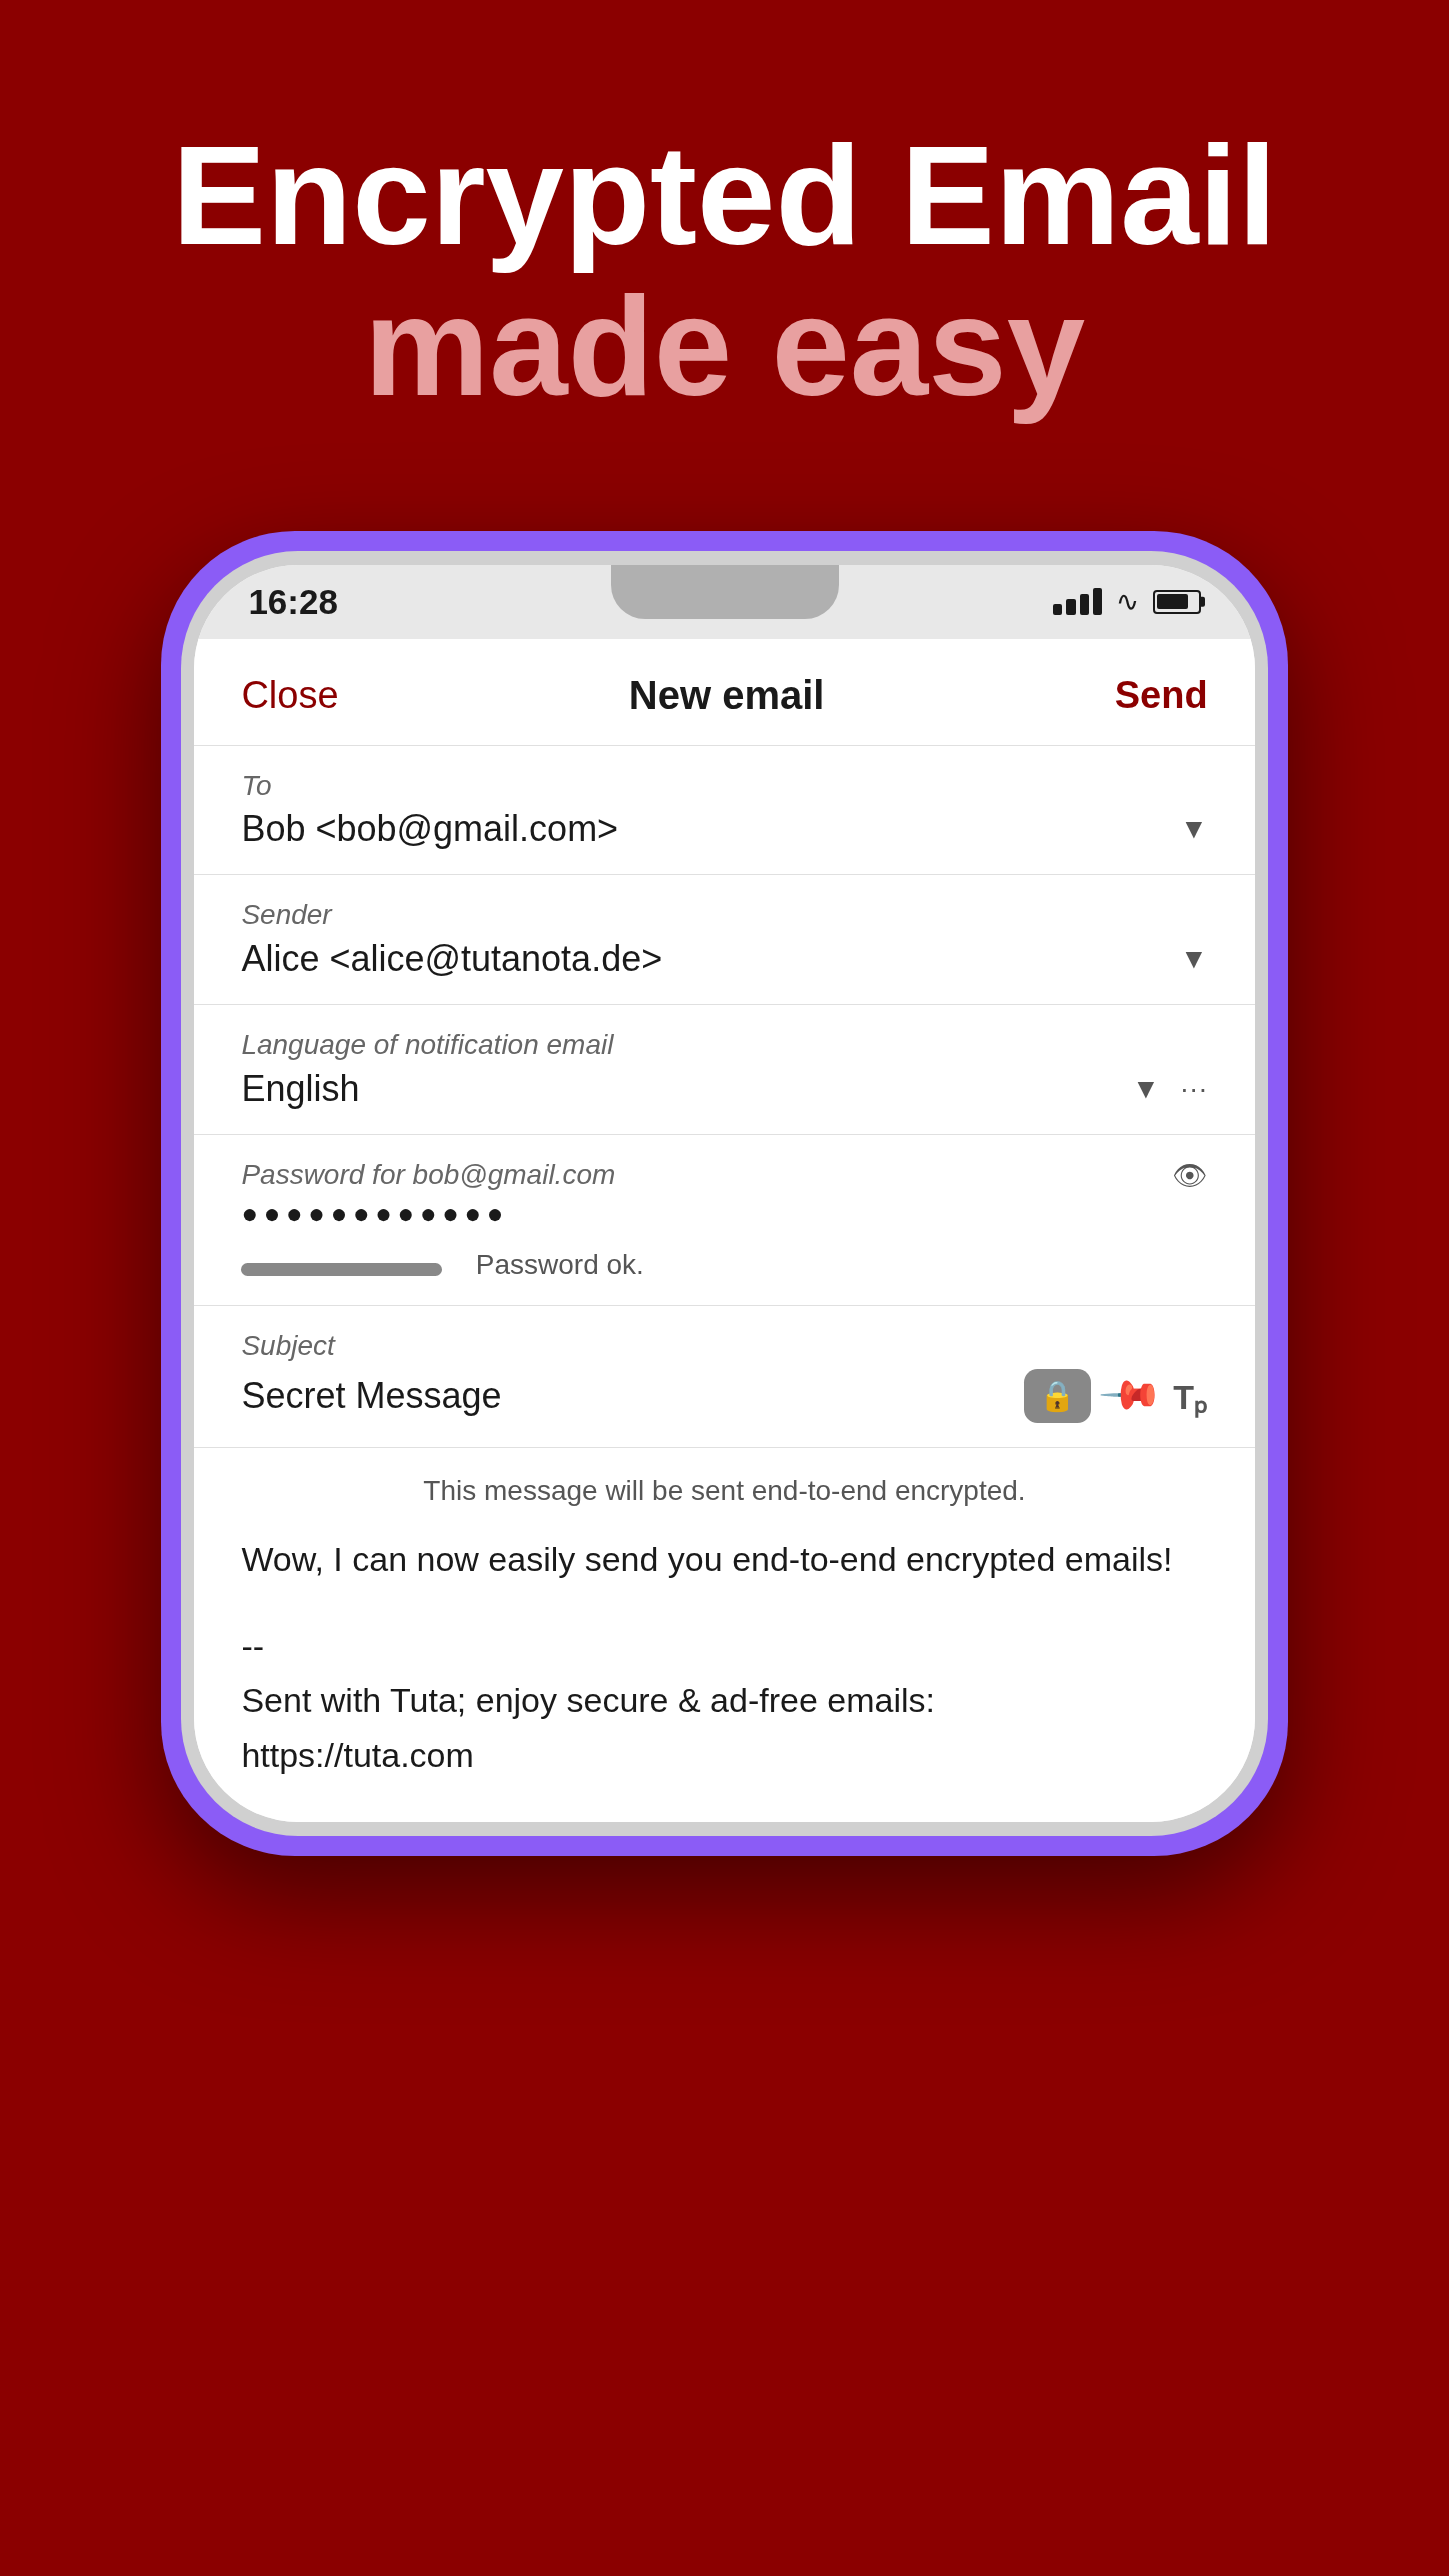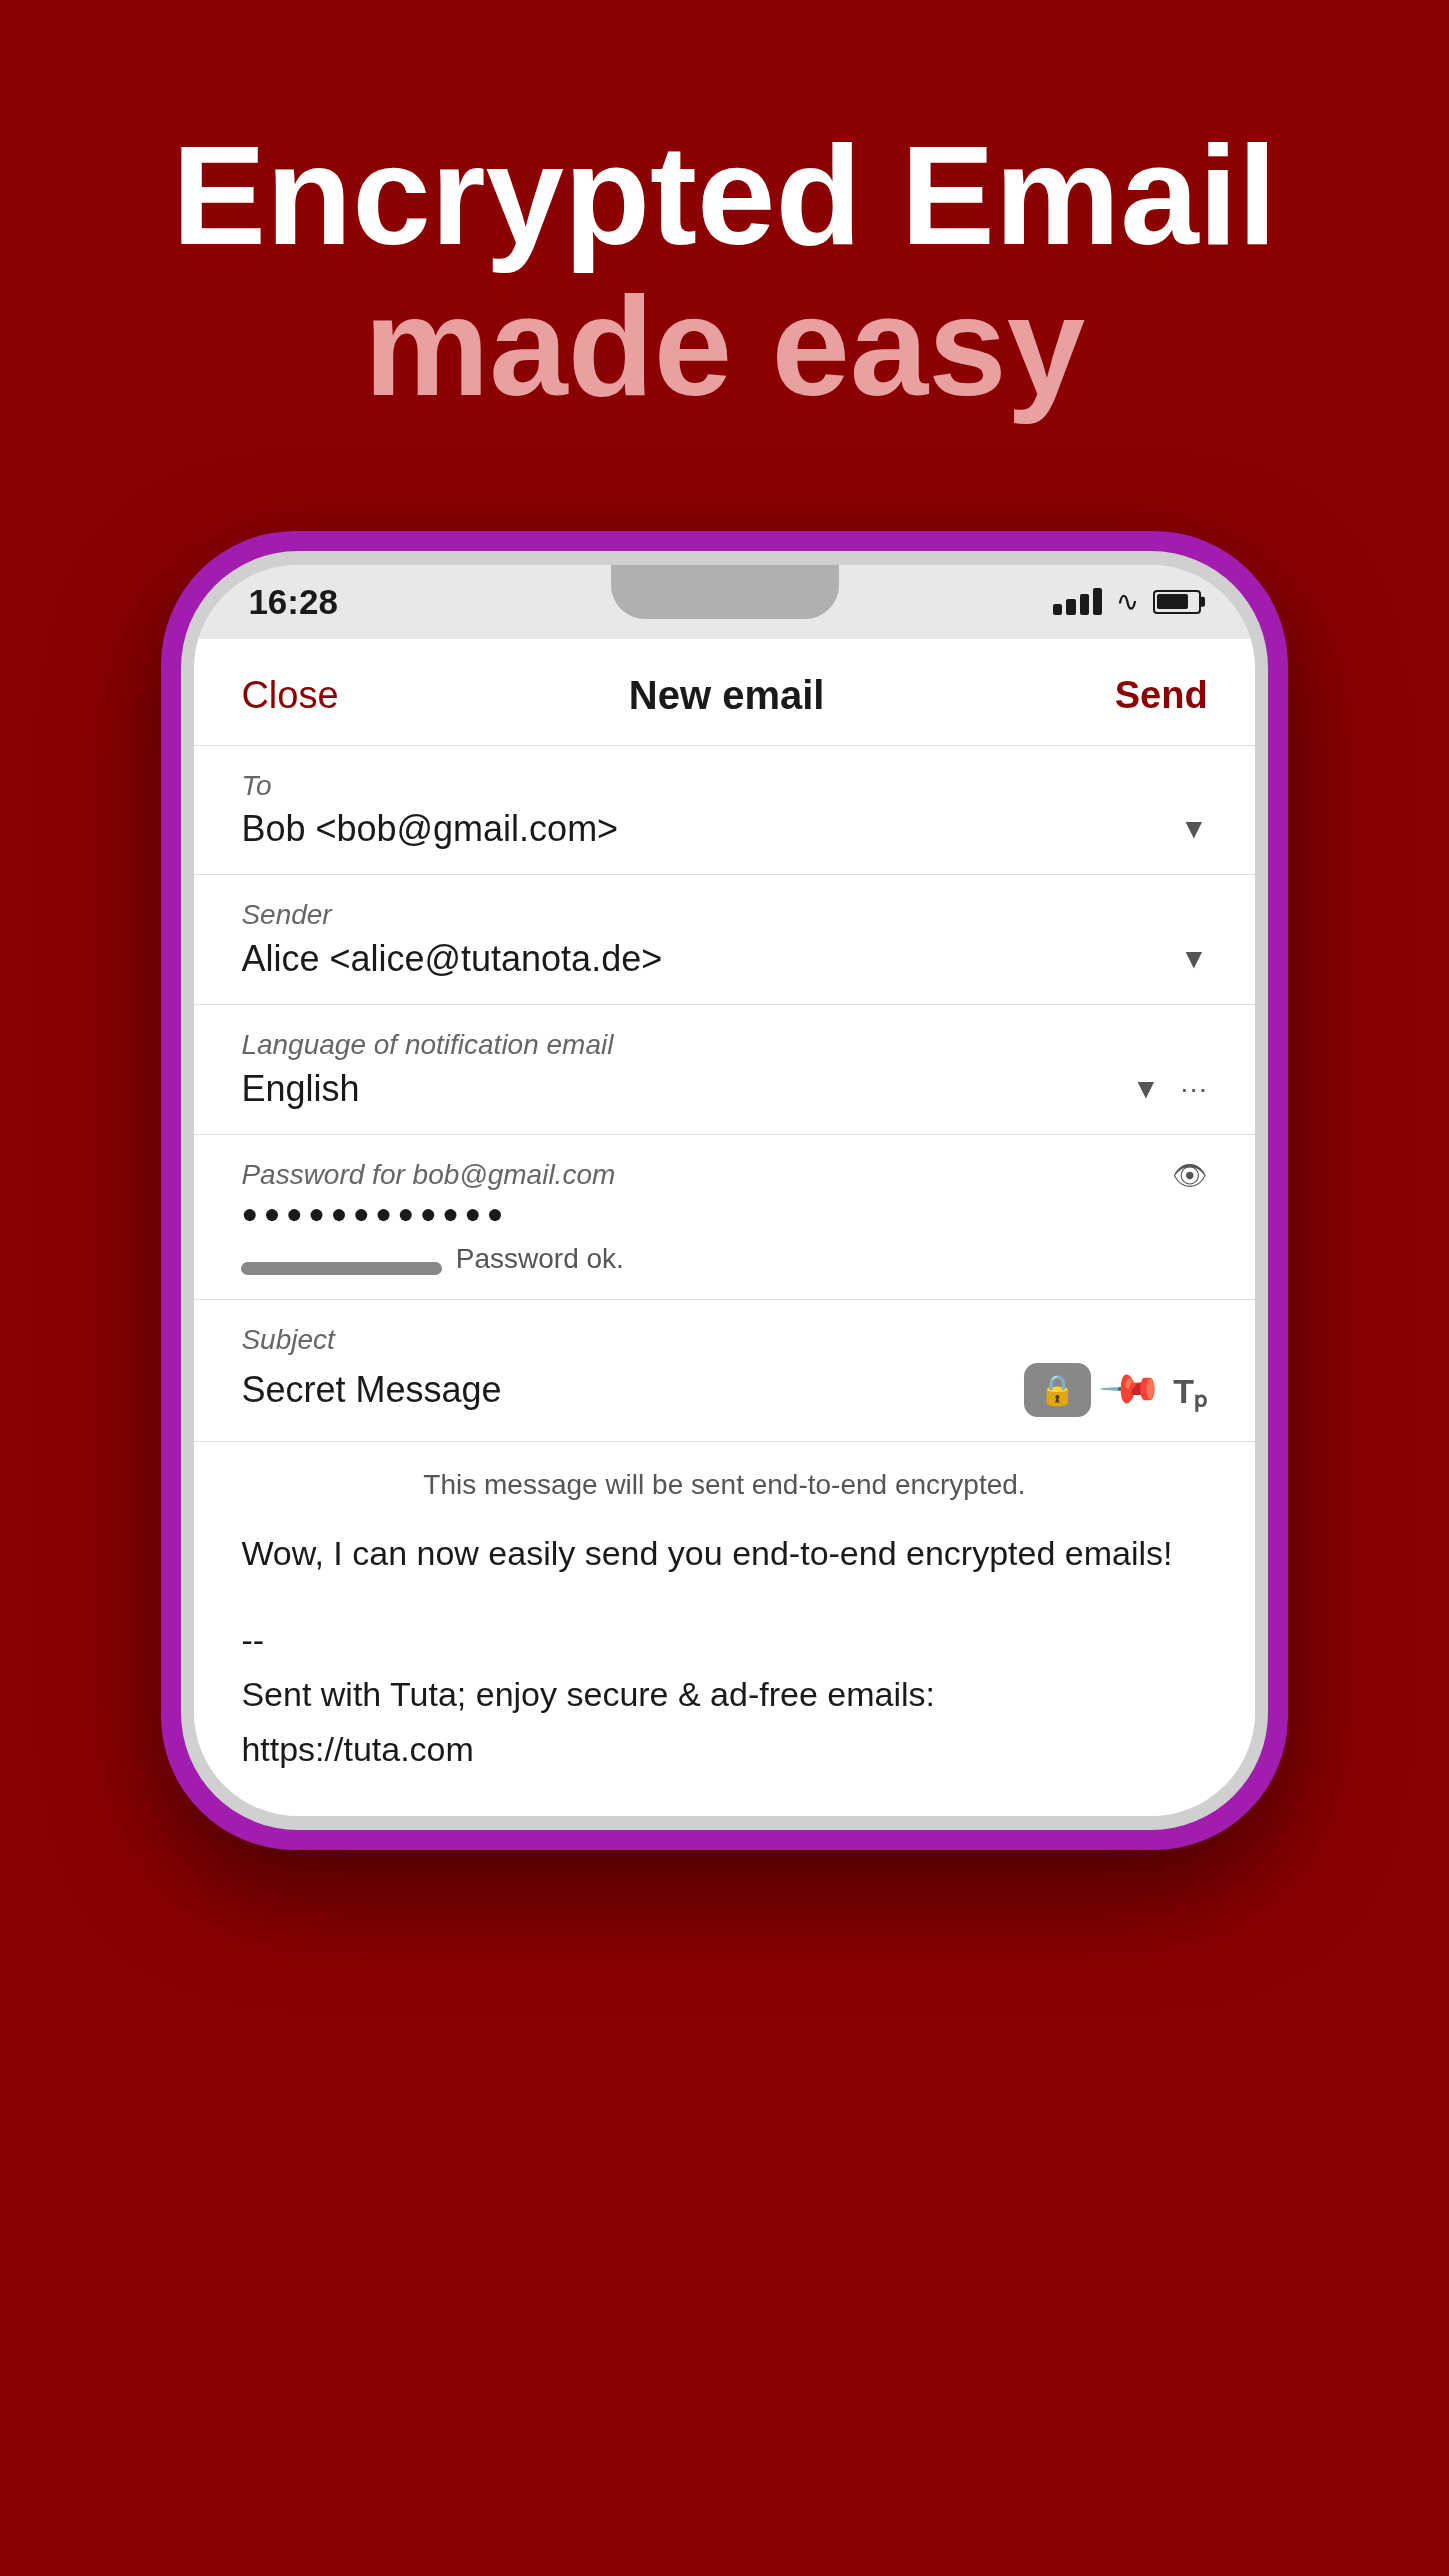--- a/index.html
+++ b/index.html
@@ -38,21 +38,21 @@
       display: block;
     }
 
     .phone-wrapper {
       width: 1127px;
       margin: 40px auto 0;
       position: relative;
     }
 
     .phone-outer {
-      background: #a21caf;
+      background: #8b5cf6;
       border-radius: 134px;
       padding: 20px;
       box-shadow: 0 40px 107px rgba(0,0,0,0.5);
     }
 
     .phone-inner {
       background: #d0d0d0;
       border-radius: 117px;
       padding: 13.4px;
       position: relative;
@@ -234,22 +234,23 @@
     }
 
     .password-ok-text {
       font-size: 28px;
       color: #555;
       margin-left: 13.4px;
     }
 
     .password-bar-row {
       display: flex;
-      align-items: flex-end;
-      margin-top: 13px;
+      align-items: flex-start;
+      margin-top: 19px;
+      gap: 20px;
     }
 
     
     .subject-row {
       display: flex;
       align-items: center;
       justify-content: space-between;
     }
 
     .subject-value {

